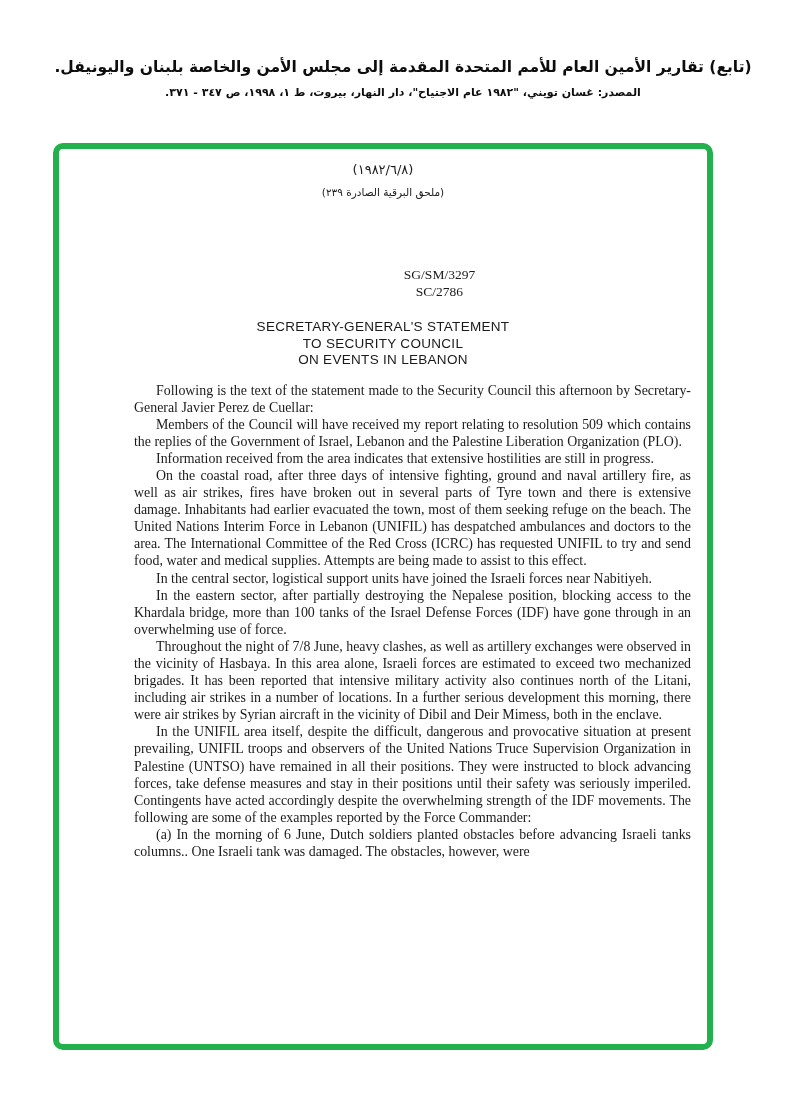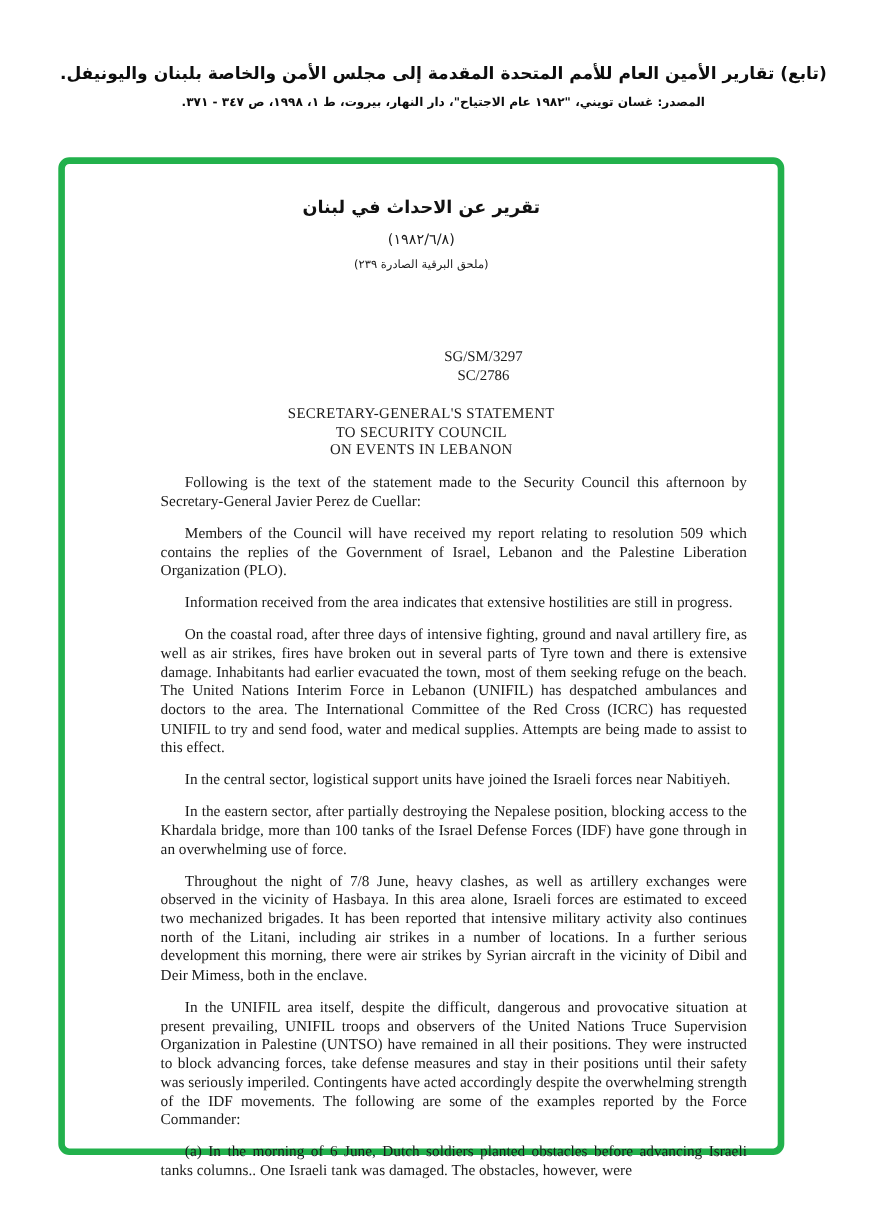--- a/index.html
+++ b/index.html
@@ -84,55 +84,54 @@
     font-size: 13.5px;
     line-height: 17px;
     color: #1a1a1a;
     text-align: center;
   }
 
   
   .heading-block {
     margin-top: 19px;
     text-align: center;
-    font-family: Liberation Serif, serif;
+    font-family: Liberation Sans, sans-serif;
     font-size: 13.5px;
     line-height: 16.5px;
     letter-spacing: 0.3px;
     color: #1a1a1a;
   }
 
   
   .body-block {
     margin: 13px 0 0 75px;
     width: 557px;
     font-family: "Liberation Serif", serif;
     font-size: 13.9px;
     line-height: 17.1px;
     text-align: justify;
     color: #1a1a1a;
   }
   .body-block p {
-    margin: 12px;
+    margin: 0;
     text-indent: 22px;
   }
 </style>
 </head>
 <body>
 
 <div class="page">
 
   <div class="top-header">
     <div class="header-l1">(تابع) تقارير الأمين العام للأمم المتحدة المقدمة إلى مجلس الأمن والخاصة بلبنان واليونيفل.</div>
     <div class="header-l2">المصدر: غسان تويني، "١٩٨٢ عام الاجتياح"، دار النهار، بيروت، ط ١، ١٩٩٨، ص ٣٤٧ - ٣٧١.</div>
   </div>
 
   <div class="doc-frame" style="border-color: rgb(34, 177, 76);">
 
-    <div class="title-ar">تقرير عن الاحداث في لبنان</div>
     <div class="date-ar">(١٩٨٢/٦/٨)</div>
     <div class="annex-ar">(ملحق البرقية الصادرة ٢٣٩)</div>
 
     <div class="ref-block">
       <div>SG/SM/3297</div>
       <div>SC/2786</div>
     </div>
 
     <div class="heading-block">
       <div>SECRETARY-GENERAL'S STATEMENT</div>

